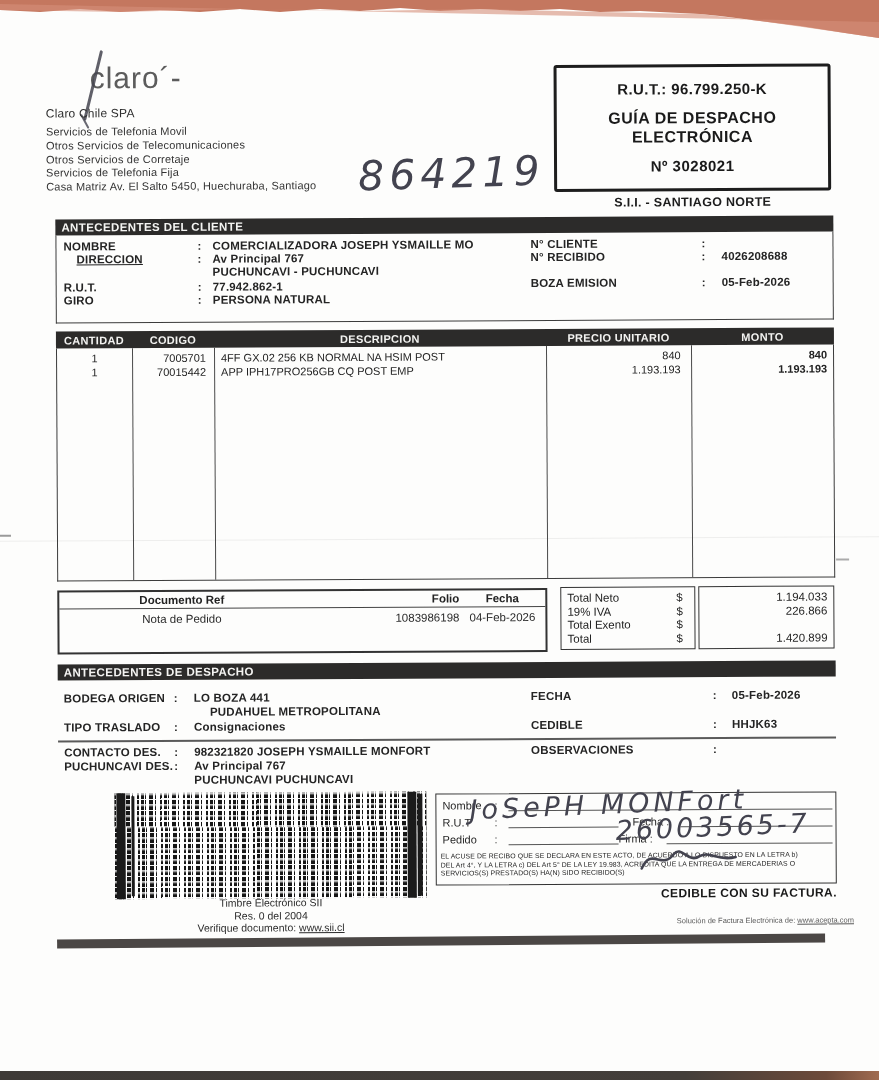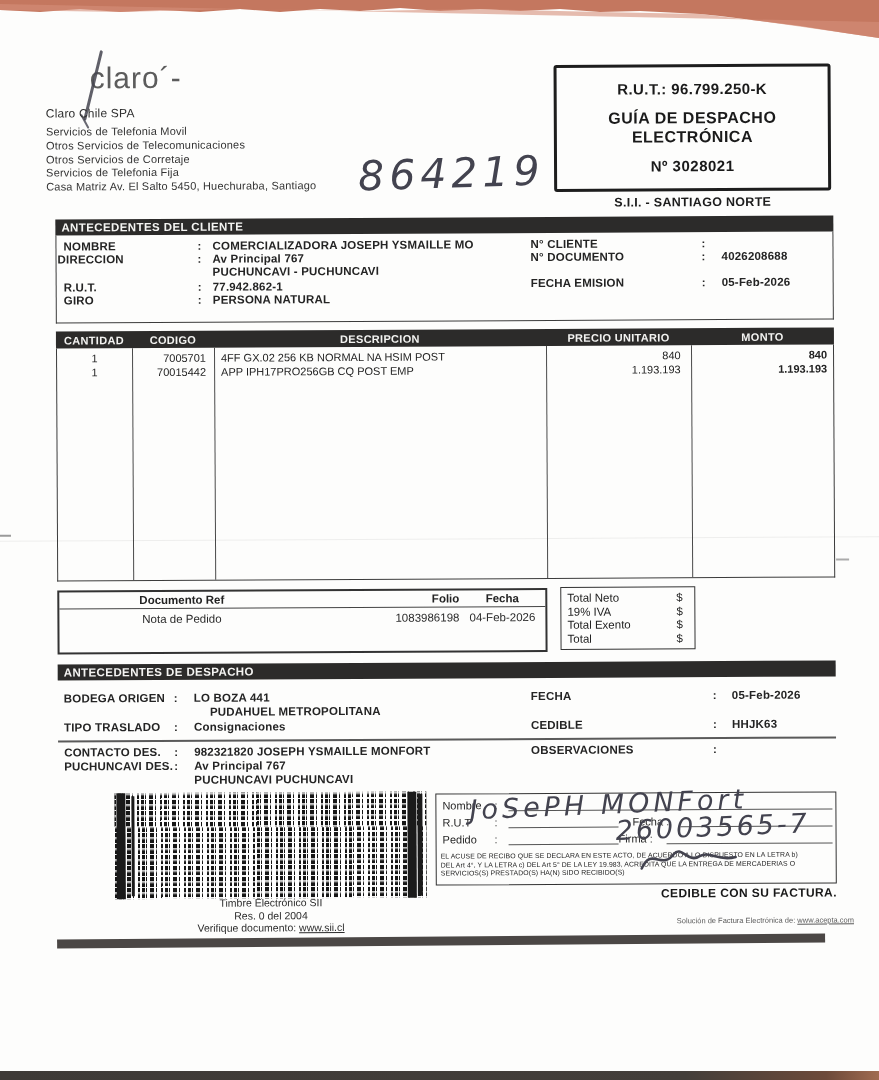--- a/index.html
+++ b/index.html
@@ -135,42 +135,42 @@
   </div>
   <div class="abs sii-office">S.I.I. - SANTIAGO NORTE</div>
 
   <div class="abs section-bar client-bar">ANTECEDENTES DEL CLIENTE</div>
   <div class="abs client-box"></div>
 
   <div class="fld" style="left:65px; top:239px;">NOMBRE</div>
   <div class="fld" style="left:199px; top:239px;">:</div>
   <div class="fld" style="left:214px; top:239px;">COMERCIALIZADORA JOSEPH YSMAILLE MO</div>
 
-  <div class="fld" style="left:59px; top:252px;">DIRECCION</div>
+  <div class="fld" style="left:78px; top:252px;text-decoration:underline;">DIRECCION</div>
   <div class="fld" style="left:199px; top:252px;">:</div>
   <div class="fld" style="left:214px; top:252px;">Av Principal 767</div>
   <div class="fld" style="left:214px; top:265px;">PUCHUNCAVI -  PUCHUNCAVI</div>
 
   <div class="fld" style="left:65px; top:280px;">R.U.T.</div>
   <div class="fld" style="left:199px; top:280px;">:</div>
   <div class="fld" style="left:214px; top:280px;">77.942.862-1</div>
 
   <div class="fld" style="left:65px; top:293px;">GIRO</div>
   <div class="fld" style="left:199px; top:293px;">:</div>
   <div class="fld" style="left:214px; top:293px;">PERSONA NATURAL</div>
 
   <div class="fld" style="left:532px; top:239px;">N° CLIENTE</div>
   <div class="fld" style="left:703px; top:239px;">:</div>
   <div class="fld" style="left:723px; top:239px;"></div>
 
-  <div class="fld" style="left:532px; top:252px;">N° DOCUMENTO</div>
+  <div class="fld" style="left:532px; top:252px;">N° RECIBIDO</div>
   <div class="fld" style="left:703px; top:252px;">:</div>
   <div class="fld" style="left:723px; top:252px;">4026208688</div>
 
-  <div class="fld" style="left:532px; top:278px;">FECHA EMISION</div>
+  <div class="fld" style="left:532px; top:278px;">BOZA EMISION</div>
   <div class="fld" style="left:703px; top:278px;">:</div>
   <div class="fld" style="left:723px; top:278px;">05-Feb-2026</div>
 
   <div class="abs items-head">
     <div style="width:76px;">CANTIDAD</div>
     <div style="width:82px;">CODIGO</div>
     <div style="width:332px;">DESCRIPCION</div>
     <div style="width:145px;">PRECIO UNITARIO</div>
     <div style="width:143px;">MONTO</div>
   </div>
@@ -224,20 +224,26 @@
       </div>
     <div class="tot-row">
         <span class="tot-lab">Total Exento</span>
         <span class="tot-cur">$</span>
       </div>
     <div class="tot-row">
         <span class="tot-lab">Total</span>
         <span class="tot-cur">$</span>
       </div>
   </div>
+  <div class="abs tot-right">
+    <div class="tot-val">1.194.033</div>
+    <div class="tot-val">226.866</div>
+    <div class="tot-val">&nbsp;</div>
+    <div class="tot-val">1.420.899</div>
+  </div>
 
   <div class="abs section-bar disp-bar">ANTECEDENTES DE DESPACHO</div>
 
   <div class="fld" style="left:63px; top:691px;">BODEGA ORIGEN</div>
   <div class="fld" style="left:173px; top:691px;">:</div>
   <div class="fld" style="left:193px; top:691px;">LO BOZA 441</div>
   <div class="fld" style="left:193px; top:705px;margin-left:16px;">PUDAHUEL   METROPOLITANA</div>
   <div class="fld" style="left:63px; top:720px;">TIPO TRASLADO</div>
   <div class="fld" style="left:173px; top:720px;">:</div>
   <div class="fld" style="left:193px; top:720px;">Consignaciones</div>

